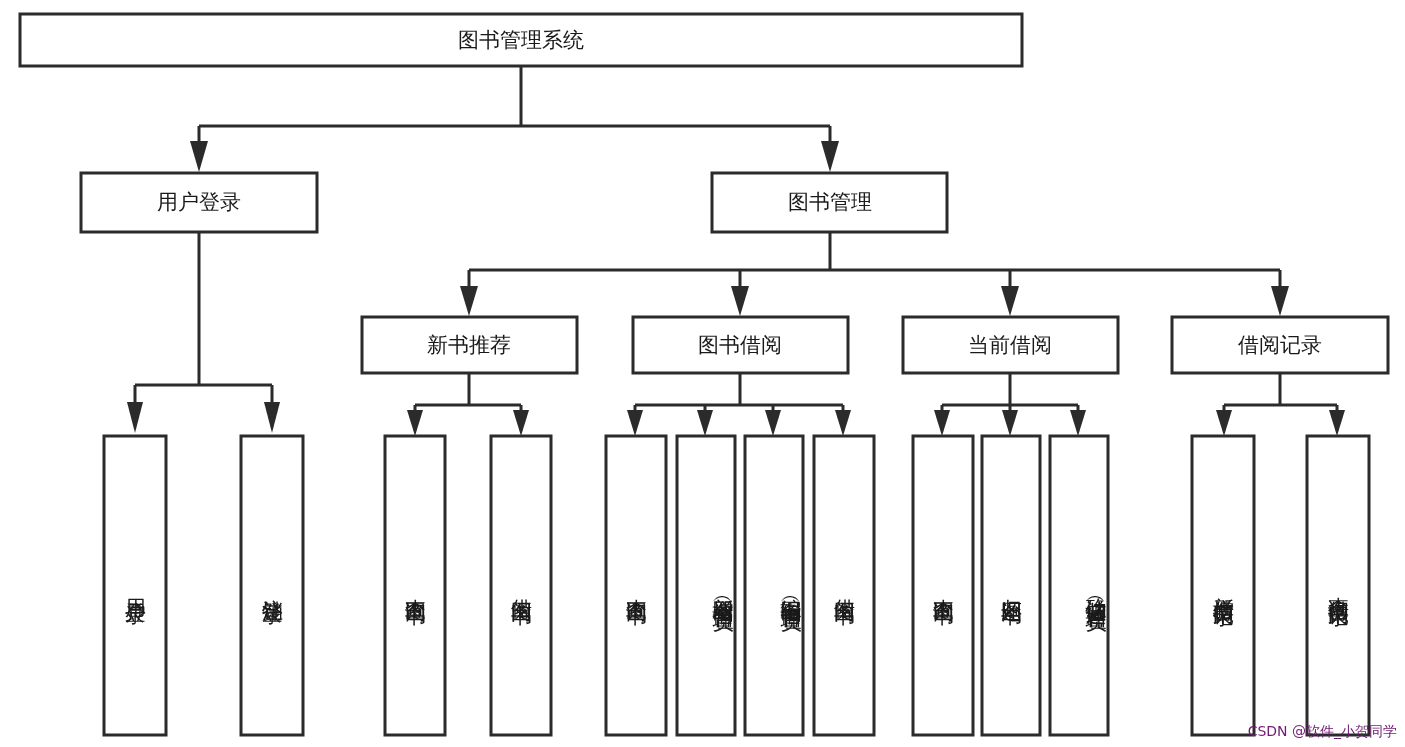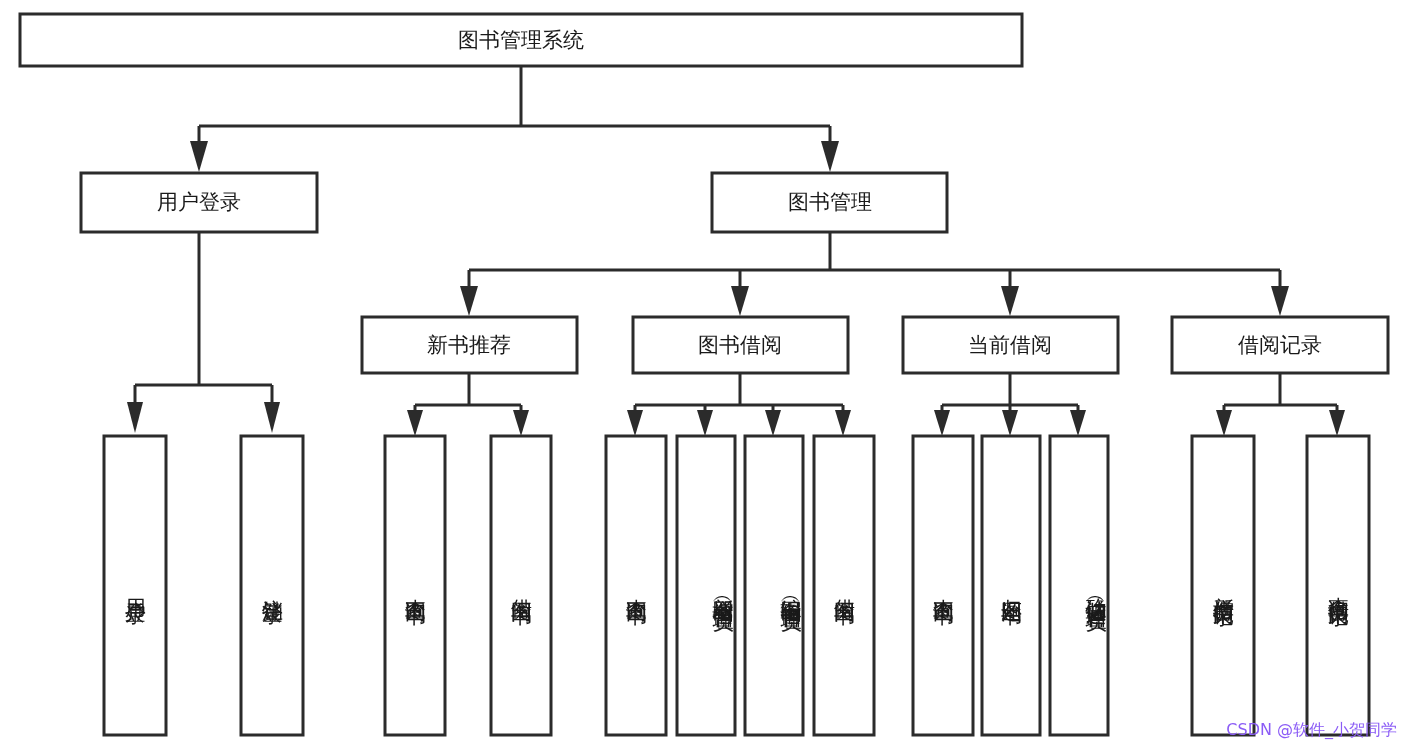--- a/index.html
+++ b/index.html
@@ -62,22 +62,22 @@
   .vlabel.topalign {
     display: flex;
     align-items: flex-start;
     justify-content: center;
   }
   #watermark {
     position: absolute;
     right: 8px;
     bottom: 6px;
     font-family: "DejaVu Sans", "Liberation Sans", sans-serif;
-    font-size: 16px;
-    color: #8b5cf6;
+    font-size: 14px;
+    color: #701a75;
     white-space: nowrap;
     user-select: none;
   }
 </style>
 </head>
 <body>
 
 <div id="diagram-root">
 
   <svg width="1405" height="747" viewBox="0 0 1405 747">

